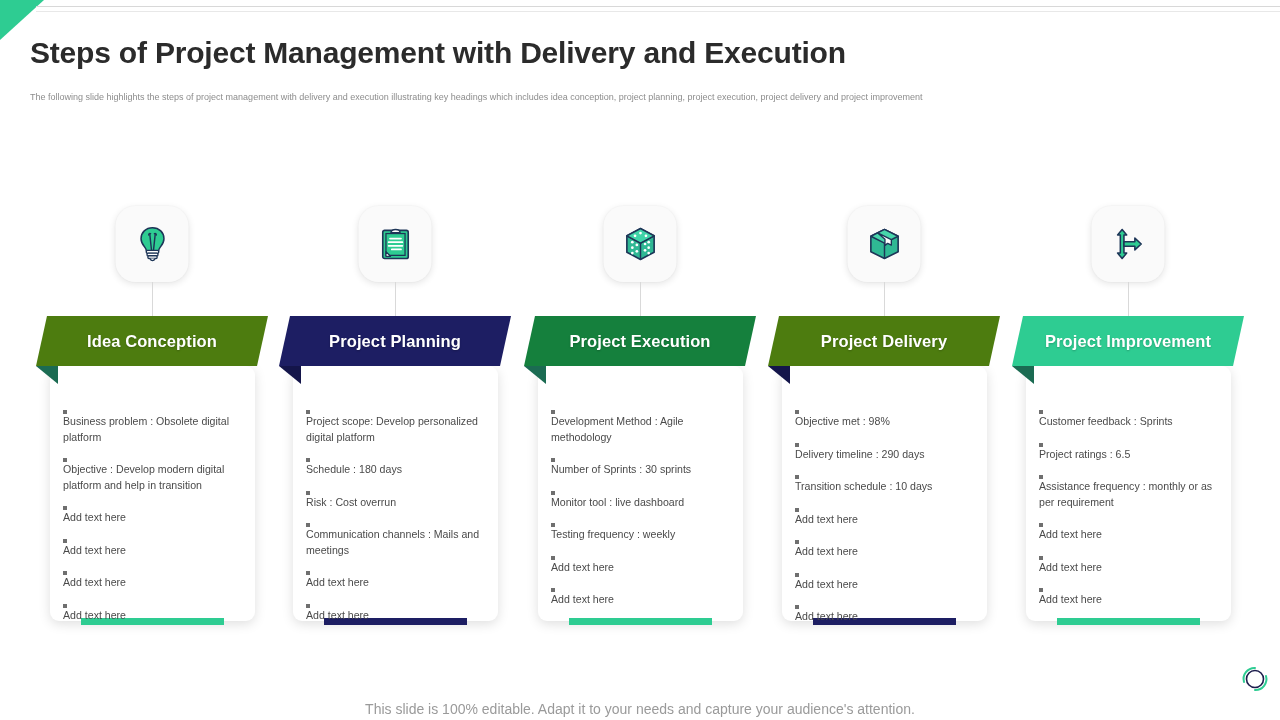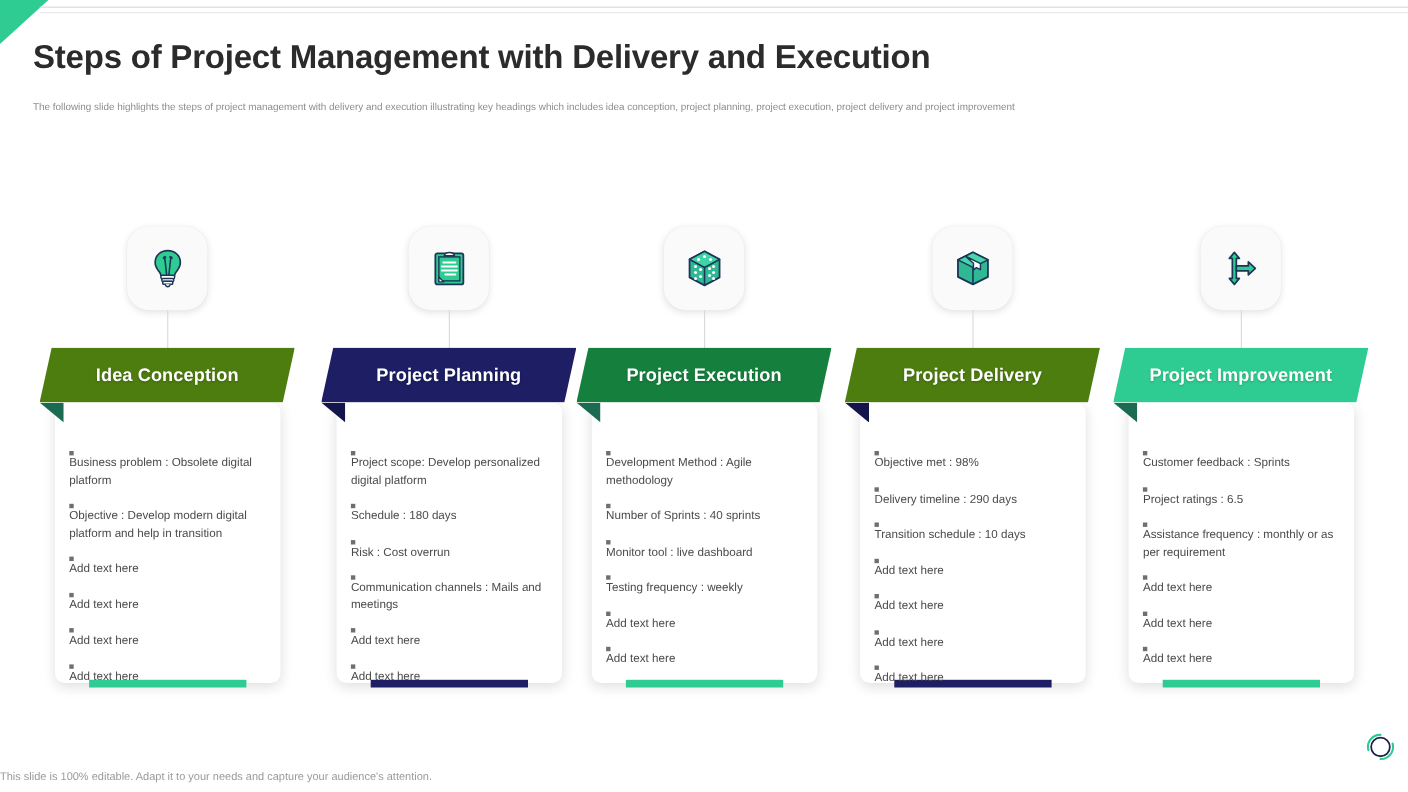--- a/index.html
+++ b/index.html
@@ -109,21 +109,22 @@
   .bullet-dot i {
     display: block; width: 4px; height: 4px; background: #6f6f6f;
   }
   .bullet-text {
     font-size: 10.6px; color: #4a4a4a; line-height: 15.5px;
   }
 
   
   .footer {
     position: absolute; left: 0; right: 0; top: 701px;
-    font-size: 10px; color: #9a9a9a;
+    text-align: center;
+    font-size: 14px; color: #9a9a9a;
   }
   .logo {
     position: absolute; right: 9px; bottom: 9px;
     width: 32px; height: 32px;
   }
 </style>
 </head>
 <body>
 
 <div class="slide">
@@ -189,21 +190,21 @@
         <span class="bullet-text">Add text here</span>
       </div>
       <div class="bullet">
         <span class="bullet-dot">
               <i></i>
             </span>
         <span class="bullet-text">Add text here</span>
       </div>
         </div>
   </div>
-      <div class="col" style="left: 286px;">
+      <div class="col" style="left: 273px;">
     <div class="icon-badge">
       <span>
             <svg viewBox="0 0 44 44" width="40" height="40">
       <rect x="8" y="7" width="28" height="31" rx="2" fill="#2ecc92" stroke="#1d3557" stroke-width="1.8"></rect>
       <rect x="11.5" y="10.5" width="21" height="24" fill="#2ecc92" stroke="#1d3557" stroke-width="1.4"></rect>
       <path d="M17 9.5c0-2 2.2-3.4 5-3.4s5 1.4 5 3.4z" fill="#fff" stroke="#1d3557" stroke-width="1.6" stroke-linejoin="round"></path>
       <path d="M16 16h12M14.5 20h15M14.5 24h15M18 28h10" stroke="#fff" stroke-width="2" stroke-linecap="round"></path>
       <path d="M11.5 30.5l5 5h-5z" fill="#fff" stroke="#1d3557" stroke-width="1.4" stroke-linejoin="round"></path>
     </svg>
           </span>
@@ -291,21 +292,21 @@
       <div class="bullet">
         <span class="bullet-dot">
               <i></i>
             </span>
         <span class="bullet-text">Development  Method : Agile methodology</span>
       </div>
       <div class="bullet">
         <span class="bullet-dot">
               <i></i>
             </span>
-        <span class="bullet-text">Number  of Sprints : 40 sprints</span>
+        <span class="bullet-text">Number  of Sprints : 30 sprints</span>
       </div>
       <div class="bullet">
         <span class="bullet-dot">
               <i></i>
             </span>
         <span class="bullet-text">Monitor tool : live  dashboard</span>
       </div>
       <div class="bullet">
         <span class="bullet-dot">
               <i></i>

